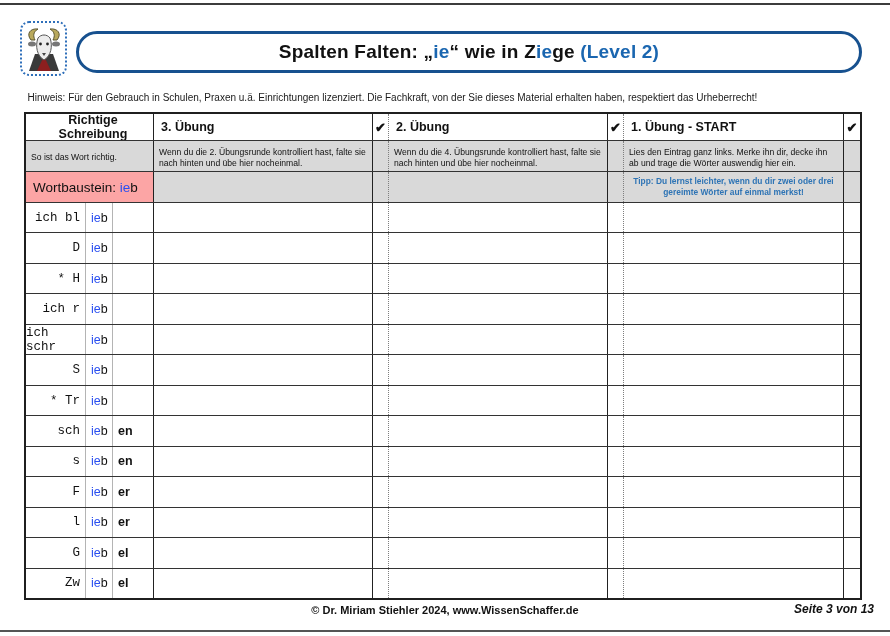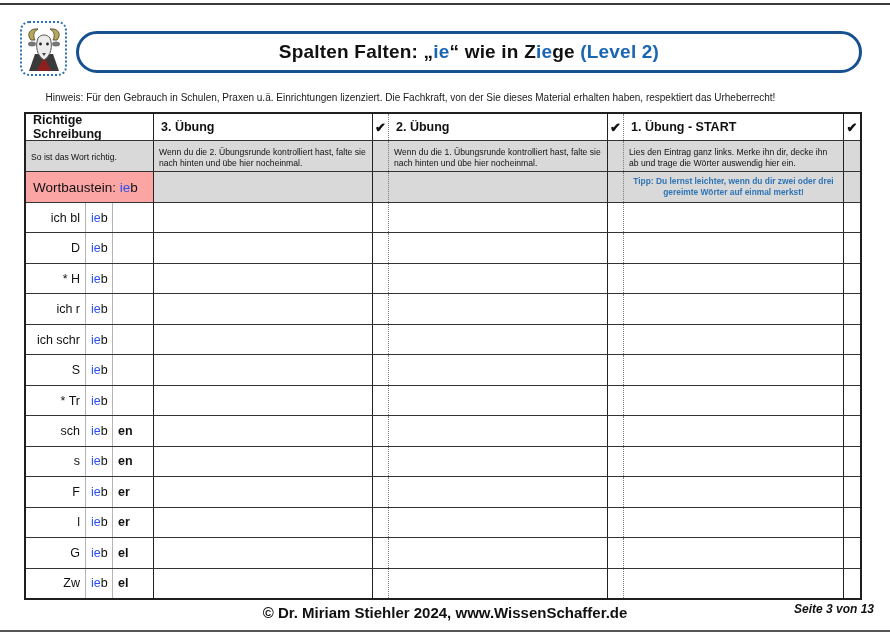--- a/index.html
+++ b/index.html
@@ -20,37 +20,37 @@
   .logo{position:absolute;left:20px;top:21px;width:47px;height:55px;
         border:2px dotted #2e6fba;border-radius:9px;background:#fff;
         display:flex;align-items:center;justify-content:center;box-sizing:border-box;}
 
   .title-box{position:absolute;left:76px;top:31px;width:786px;height:42px;
         border:3px solid var(--box-blue);border-radius:21px;box-sizing:border-box;
         display:flex;align-items:center;justify-content:center;background:#fff;}
   .title{font-size:19px;font-weight:bold;letter-spacing:.2px;white-space:pre;}
   .blue-title{color:var(--title-blue);}
 
-  .notice{position:absolute;left:18px;top:92px;width:785px;text-align:center;
+  .notice{position:absolute;left:0;top:92px;width:785px;text-align:center;
         font-size:10px;color:#1a1a1a;}
 
   .table{position:absolute;left:24px;top:112px;width:838px;height:488px;
         border:2px solid #1f1f1f;box-sizing:border-box;
         display:flex;flex-direction:column;background:#fff;}
   .row{display:flex;border-bottom:1px solid #333;min-height:0;}
   .row.header{flex:0 0 26px;}
   .row.instr{flex:0 0 30px;}
   .row.wb{flex:0 0 30px;}
   .rows-holder{flex:1 1 auto;display:flex;flex-direction:column;min-height:0;}
   .word-row{flex:1 1 0;}
   .rows-holder .word-row:last-child{border-bottom:none;}
 
   .cell{box-sizing:border-box;display:flex;align-items:center;overflow:hidden;min-width:0;}
-  .c1{width:128px;}
-  .c1a{width:60px;} .c1b{width:27px;} .c1c{width:41px;}
+  .c1{width:128px;text-align:center;}
+  .c1a{width:60px;font-family:Liberation Mono, monospace;} .c1b{width:27px;} .c1c{width:41px;}
   .c2{width:219px;} .c3{width:219px;} .c4{width:220px;}
   .chk{width:16px;} .chkend{width:16px;}
 
   .bs{border-right:1.5px solid #222;}
   .bl{border-right:1px solid #b4b4b4;}
   .bd{border-right:1px dotted #7e7e7e;}
 
   .hcell{font-weight:bold;font-size:12.5px;padding-left:7px;}
   .hcheck{justify-content:center;font-size:13px;font-weight:bold;padding:0;}
 
@@ -62,21 +62,21 @@
   .wb-left{font-size:13.5px;padding-left:7px;background:#fca5a5;white-space:pre;}
   .stem-blue{color:var(--word-blue);}
   .tip-cell{justify-content:center;padding:1px 8px;}
   .tip-text{font-size:8.4px;color:var(--tip-blue);font-weight:bold;text-align:center;line-height:1.35;}
 
   .word-prefix{justify-content:flex-end;padding-right:5px;font-size:12.5px;}
   .word-stem{padding-left:5px;font-size:12.5px;}
   .word-suffix{padding-left:5px;font-size:12.5px;font-weight:bold;}
 
   .footer-copy{position:absolute;top:604px;left:0;width:890px;text-align:center;
-        font-size:15px;font-weight:bold;}
+        font-size:11px;font-weight:bold;}
   .footer-page{position:absolute;top:602px;right:52px;font-size:12px;
         font-weight:bold;font-style:italic;}
 </style>
 </head>
 <body>
 
 <div class="page">
 
   <div class="rule top"></div>
 
@@ -115,21 +115,21 @@
 
     <div class="row instr">
       <div class="cell c1 bs">
         <span class="instr-text">So ist das Wort richtig.</span>
       </div>
       <div class="cell c2 bs">
         <span class="instr-text">Wenn du die 2. Übungsrunde kontrolliert hast, falte sie nach hinten und übe hier nocheinmal.</span>
       </div>
       <div class="cell chk bd"></div>
       <div class="cell c3 bs">
-        <span class="instr-text">Wenn du die 1. Übungsrunde kontrolliert hast, falte sie nach hinten und übe hier nocheinmal.</span>
+        <span class="instr-text">Wenn du die 4. Übungsrunde kontrolliert hast, falte sie nach hinten und übe hier nocheinmal.</span>
       </div>
       <div class="cell chk bd"></div>
       <div class="cell c4 bs">
         <span class="instr-text">Lies den Eintrag ganz links. Merke ihn dir, decke ihn ab und trage die Wörter auswendig hier ein.</span>
       </div>
       <div class="cell chkend"></div>
     </div>
 
     <div class="row wb">
       <div class="cell c1 bs wb-left"><span>Wortbaustein: </span><span class="stem-blue">ie</span><span>b</span></div>

